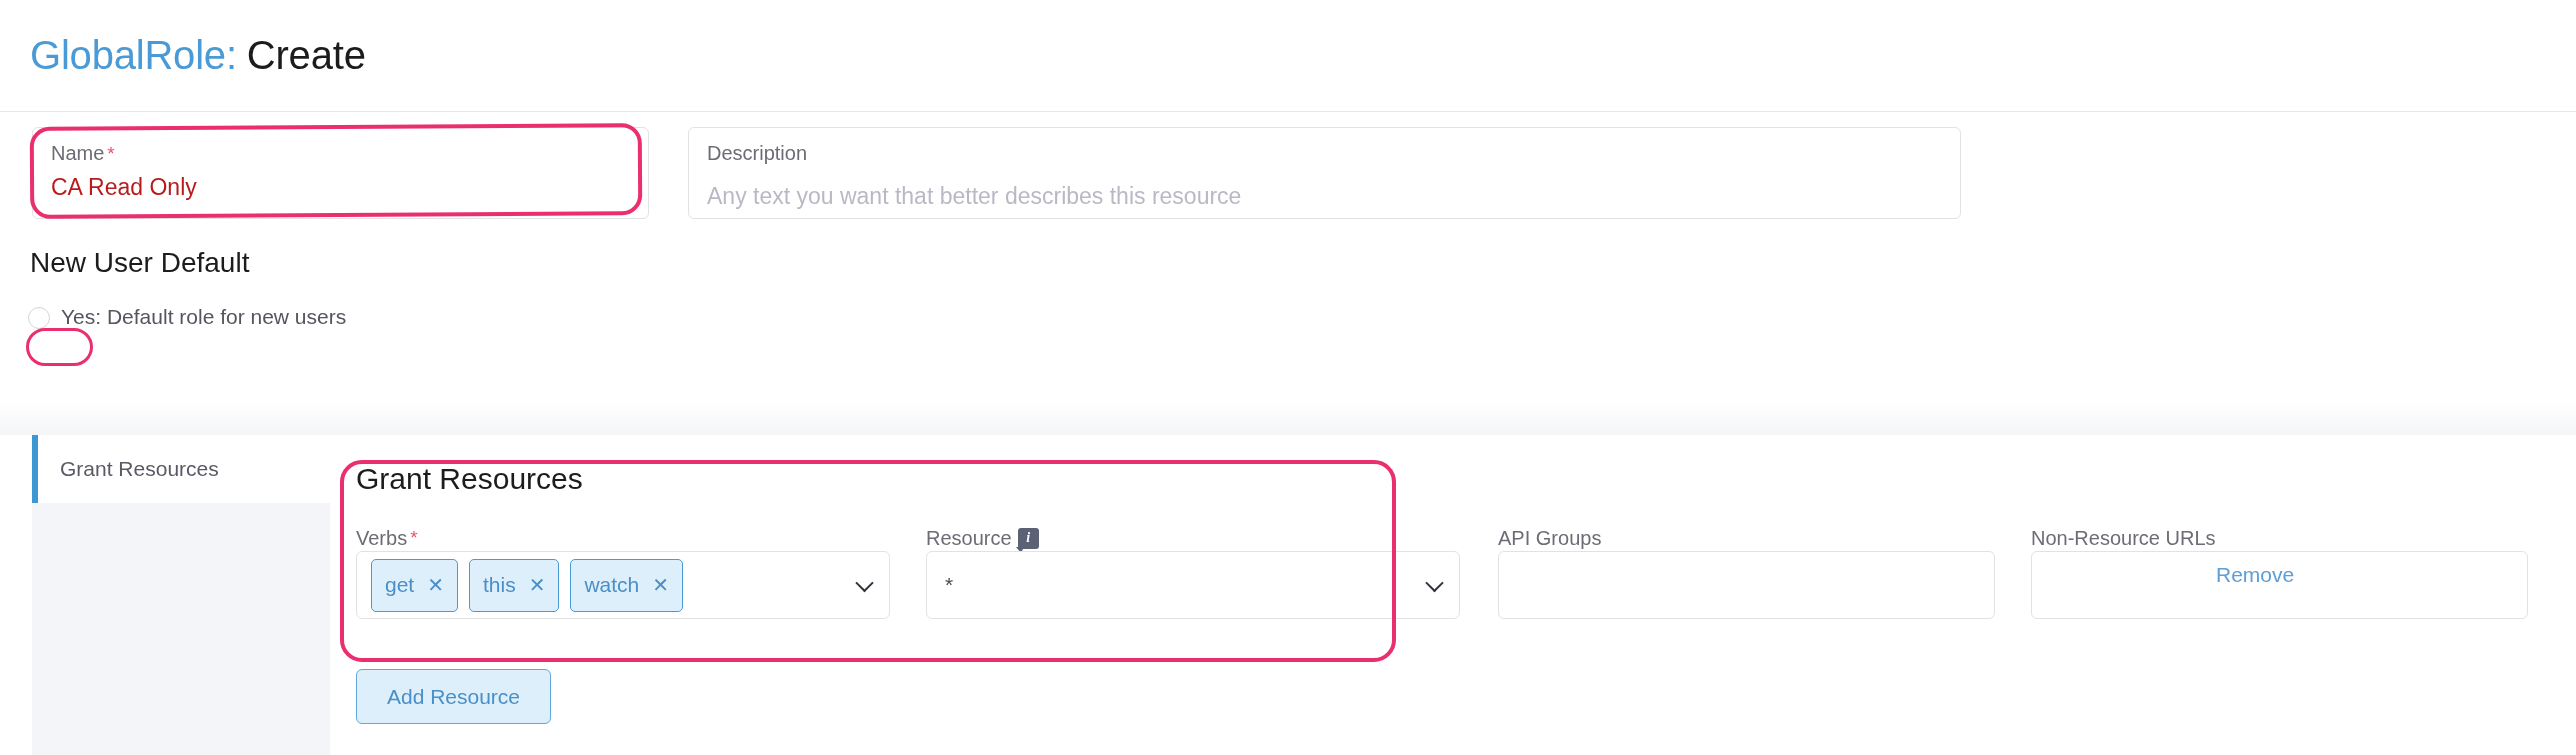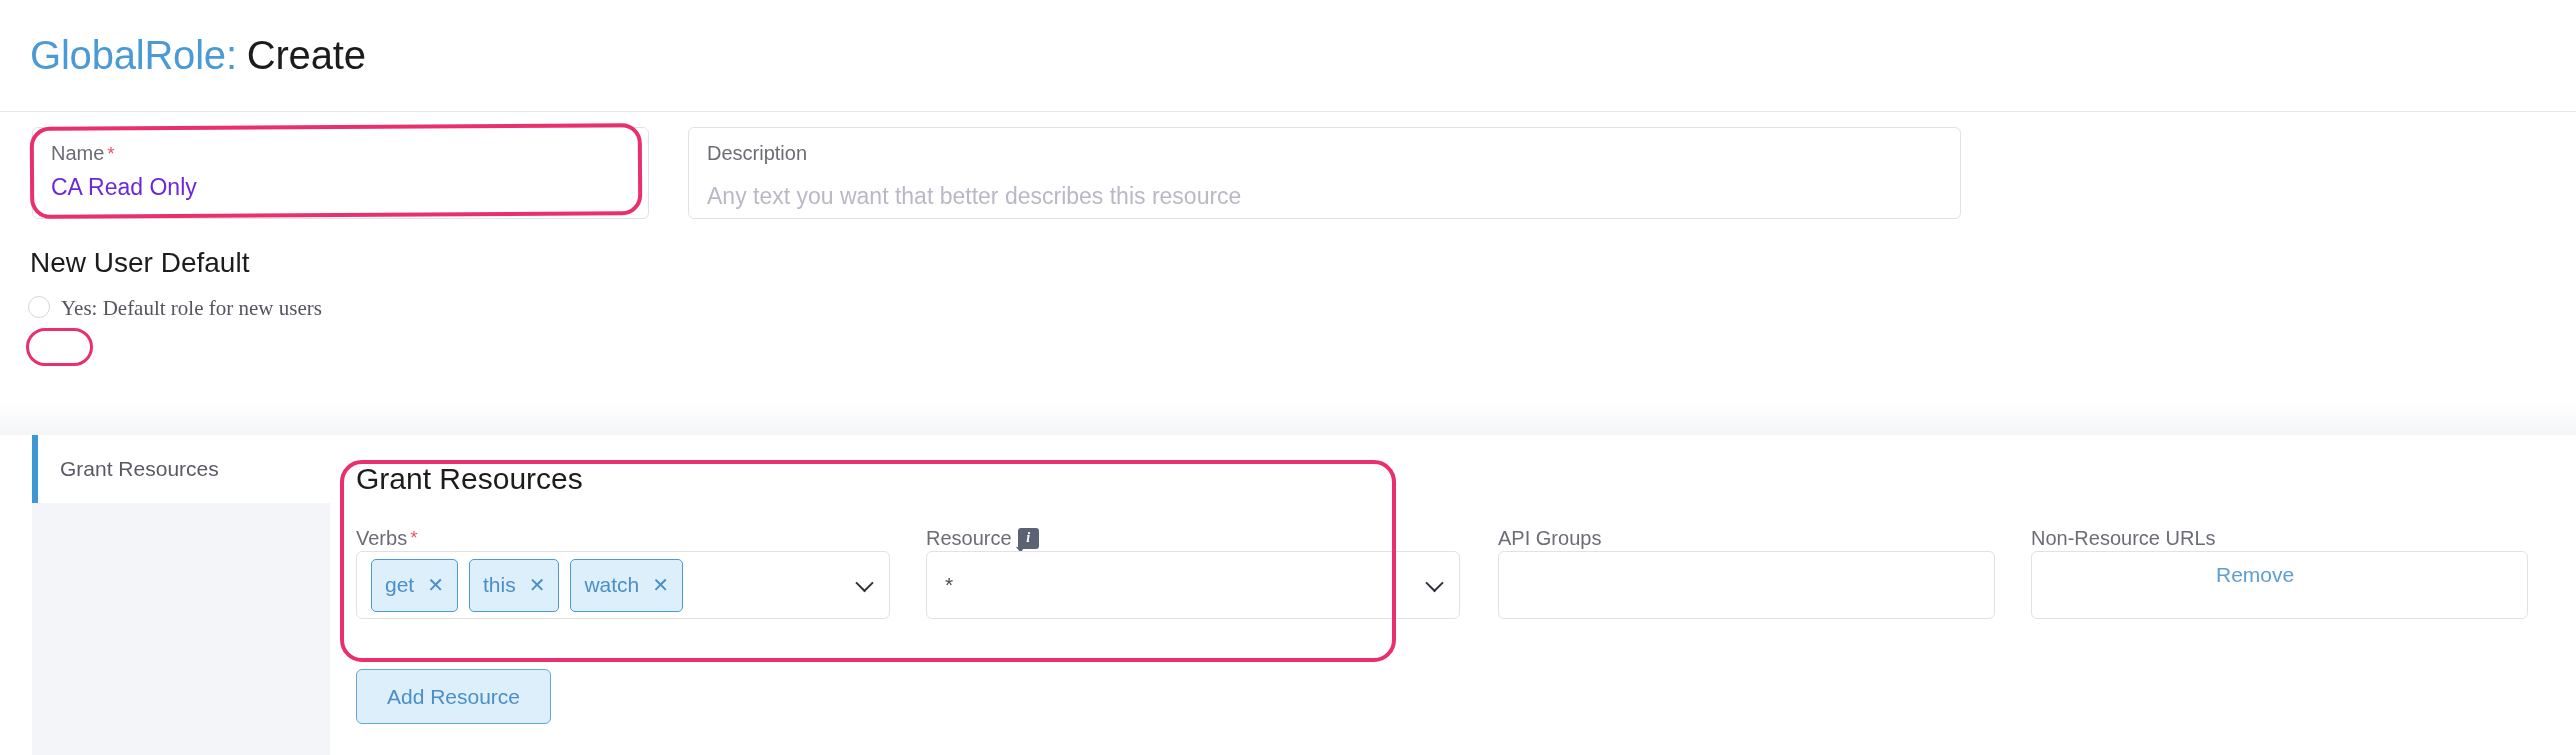--- a/index.html
+++ b/index.html
@@ -68,21 +68,21 @@
     font-size: 20px;
     color: #6c6c76;
     line-height: 24px;
     white-space: nowrap;
   }
   .field-label .req { color: #e9546b; margin-left: 3px; font-size: 19px; }
 
   .field-value {
     margin-top: 7px;
     font-size: 23px;
-    color: #6d28d9;
+    color: #b91c1c;
     line-height: 28px;
   }
   .field-placeholder {
     margin-top: 17px;
     font-size: 23px;
     color: #b9b9c6;
     line-height: 28px;
   }
 
   
@@ -96,24 +96,23 @@
     white-space: nowrap;
   }
 
   .radio-group {
     position: absolute;
     left: 28px;
     top: 296px;
   }
   .radio-item {
     display: flex;
-    align-items: flex-start;
+    align-items: flex-end;
     height: 33px;
     margin-bottom: 4px;
-    font-family: Liberation Serif, serif;
   }
   .radio-dot {
     width: 22px;
     height: 22px;
     border-radius: 50%;
     border: 1px solid #d5d5dd;
     background: #ffffff;
     flex: 0 0 auto;
   }
   .radio-dot.checked {

